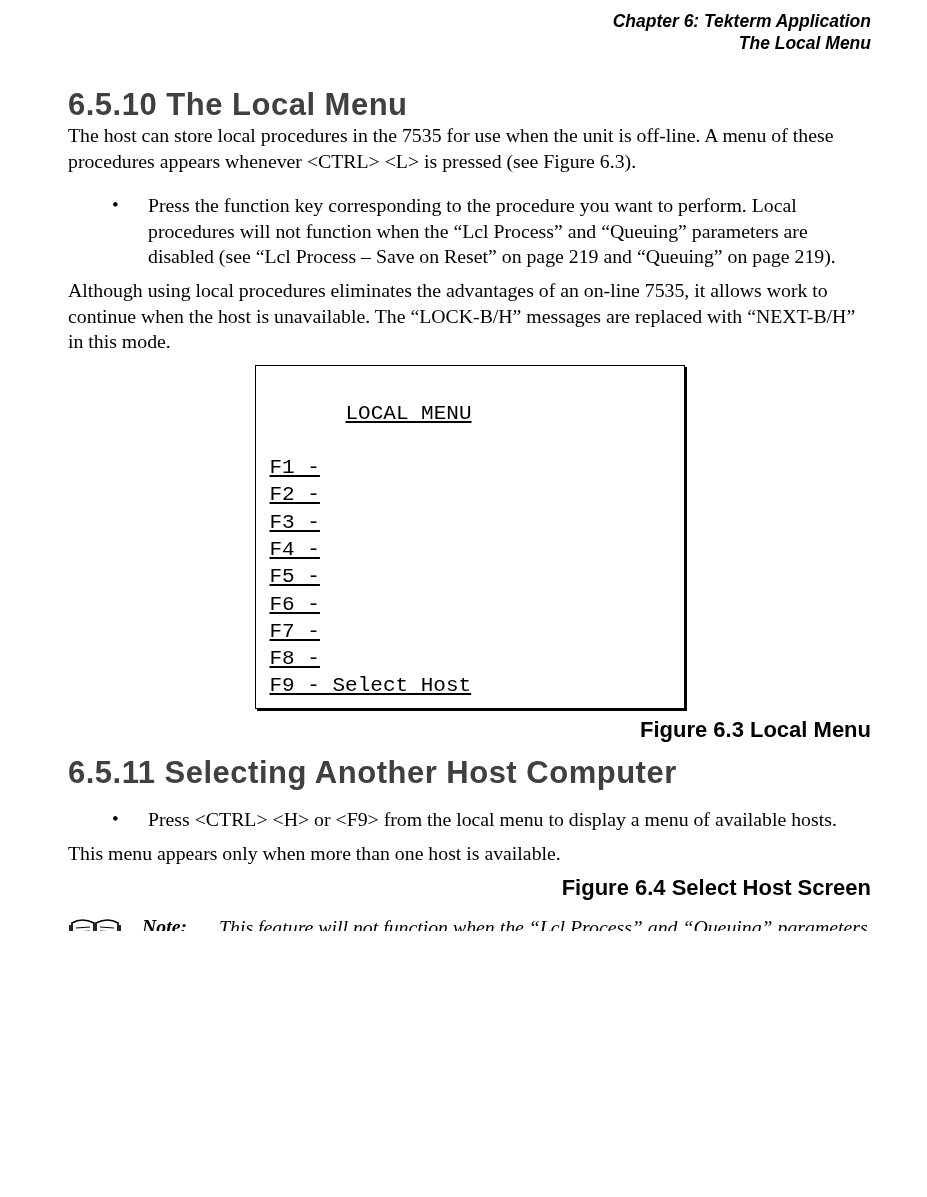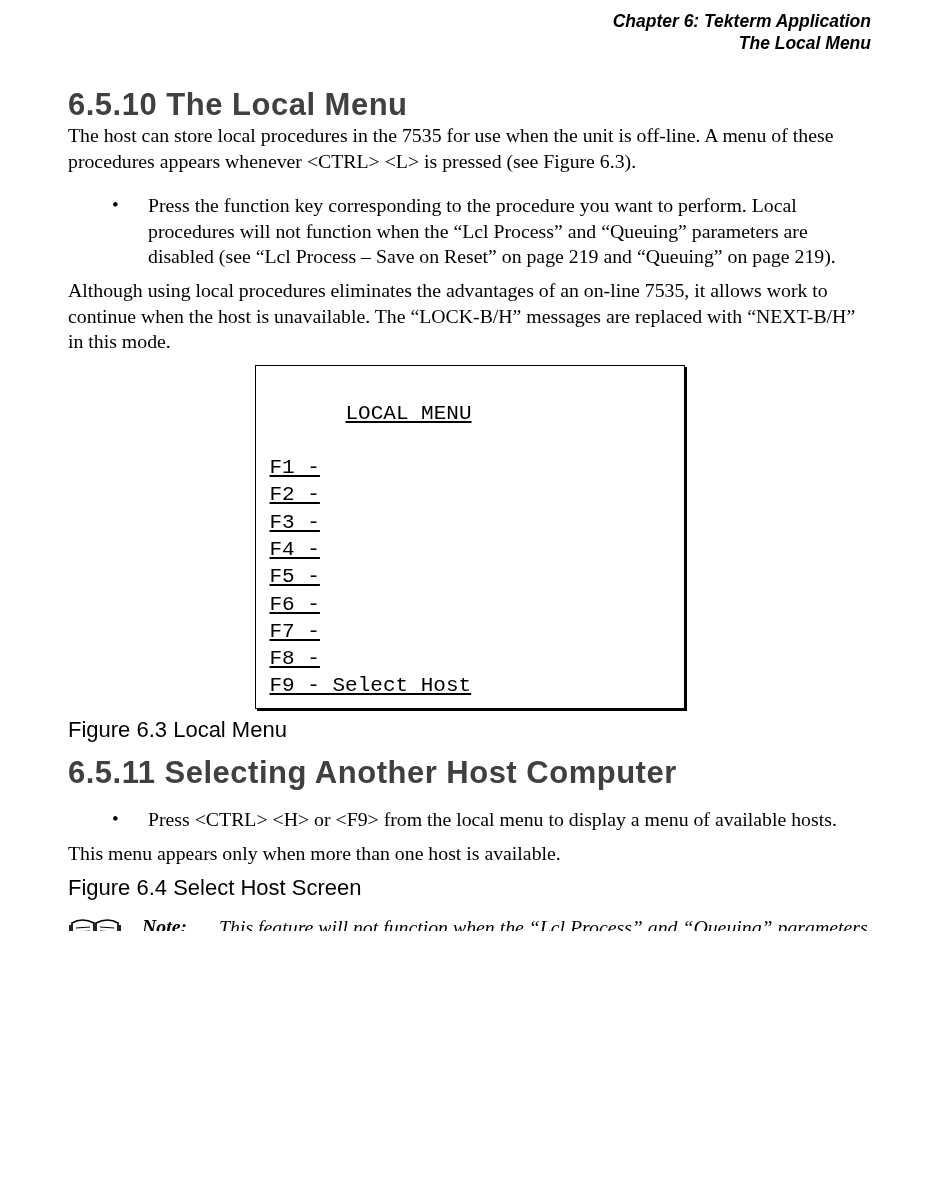--- a/index.html
+++ b/index.html
@@ -73,22 +73,23 @@
   }
   .screenbox.tall { width: 430px; }
   .screenbox .menu-title {
     display: block;
     padding-left: 76px;
   }
   .figcaption {
     font-family: "Arial Narrow", Arial, Helvetica, sans-serif;
     font-stretch: condensed;
     font-size: 22px;
-    text-align: left;
+    text-align: right;
     margin: 8px 0 14px 0;
+    font-weight: bold;
   }
   .note-row {
     display: flex;
     align-items: flex-start;
     gap: 18px;
     margin-top: 8px;
   }
   .note-icon {
     width: 54px;
     flex: 0 0 54px;

